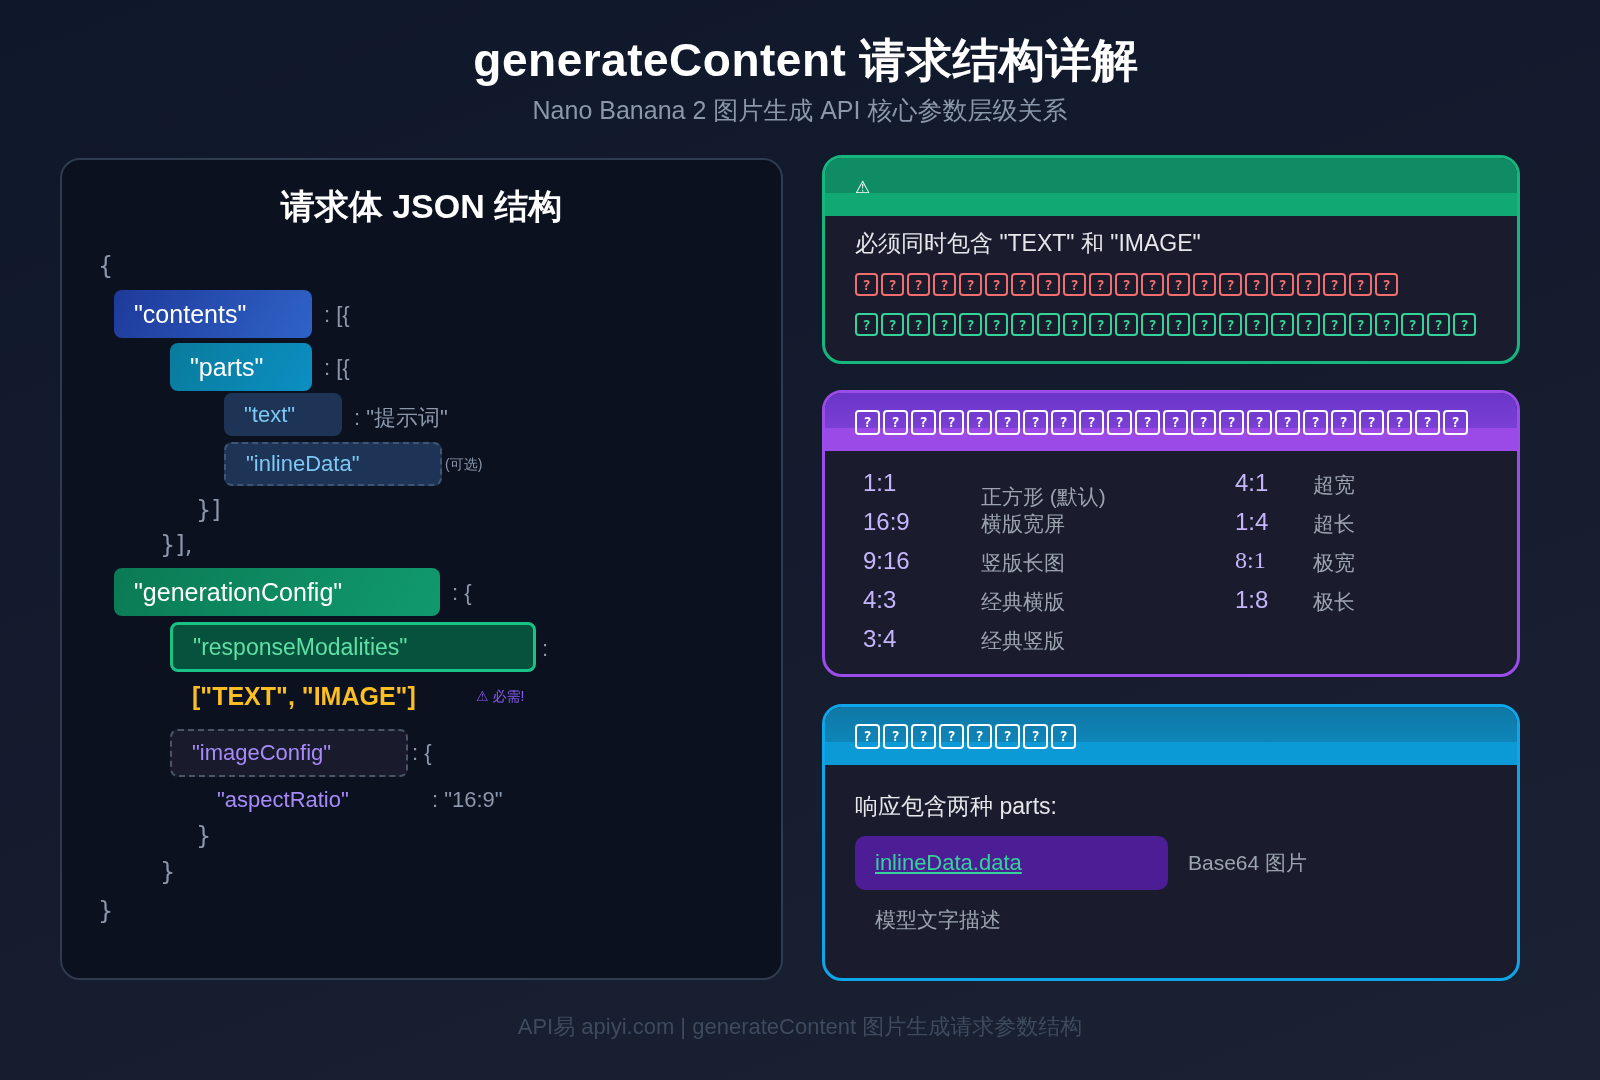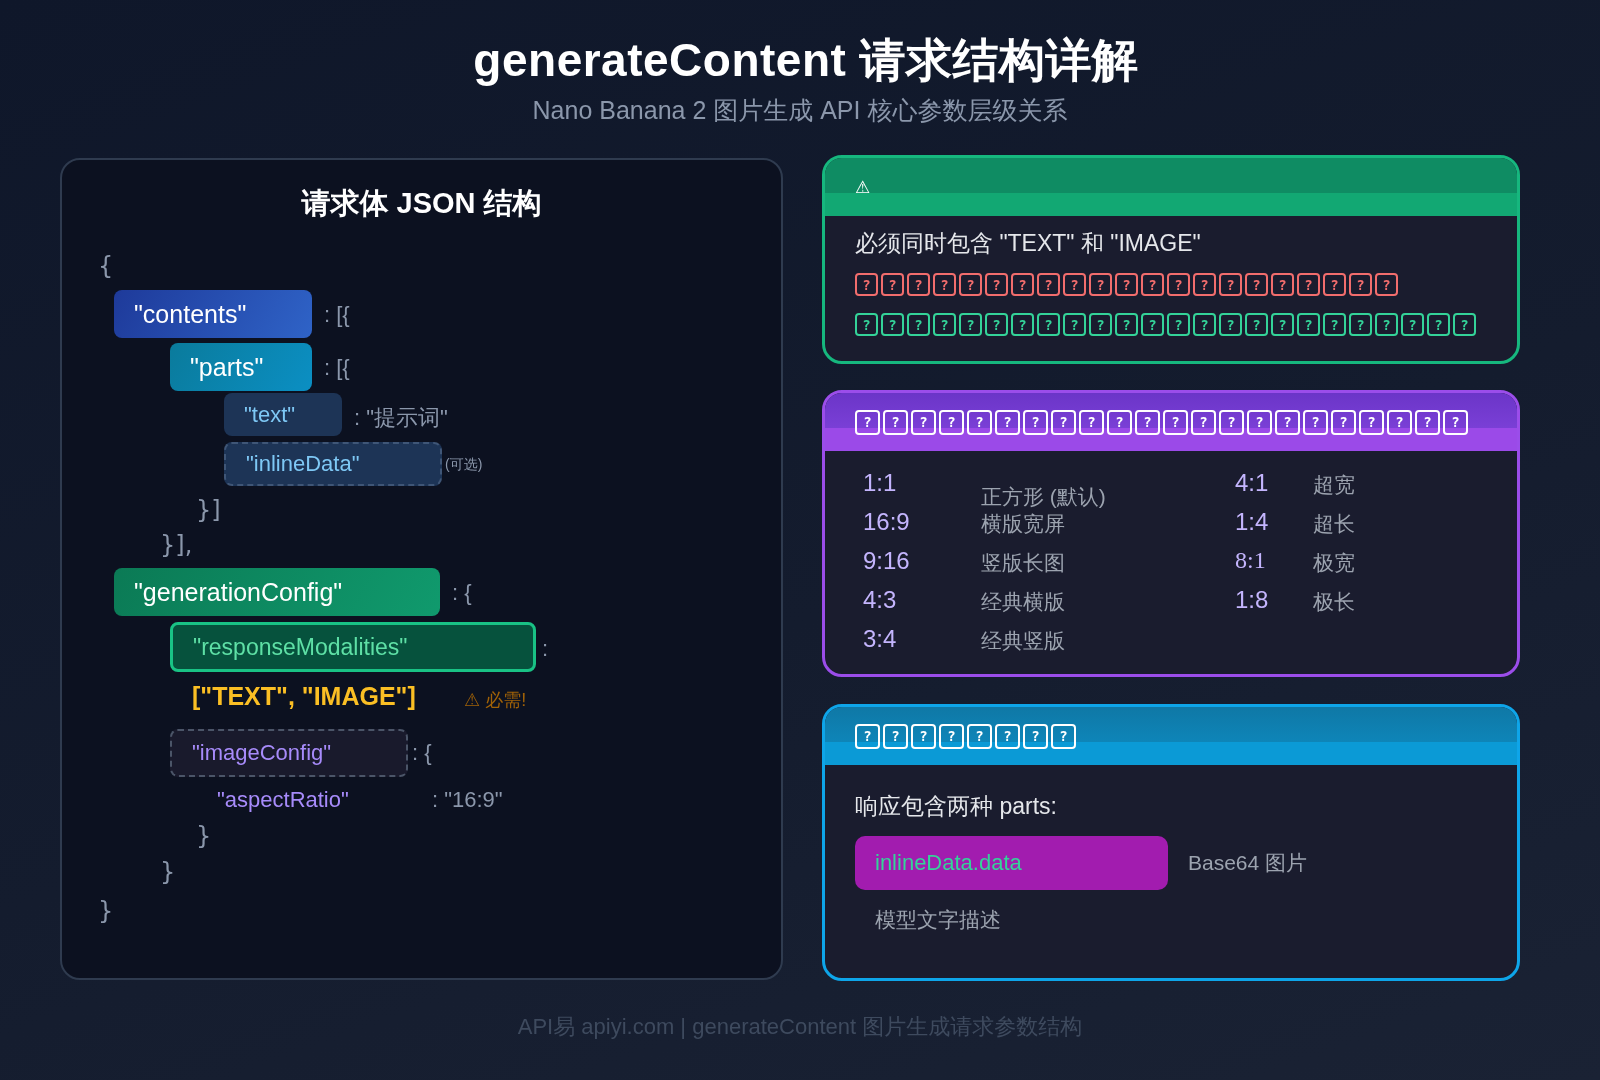--- a/index.html
+++ b/index.html
@@ -20,21 +20,21 @@
     position: absolute; top: 94px; left: 0; width: 1600px;
     text-align: center; font-size: 25px; color: #8b97ab;
   }
   
   .left-panel {
     position: absolute; left: 60px; top: 158px; width: 723px; height: 822px;
     background: #0c1120; border: 2px solid #2f3b4f; border-radius: 20px;
   }
   .left-panel .panel-title {
     position: absolute; top: 24px; left: 0; width: 100%;
-    text-align: center; font-size: 29px; font-weight: bold; color: #ffffff;
+    text-align: center; font-size: 34px; font-weight: bold; color: #ffffff;
   }
   .abs { position: absolute; }
   .brace { color: #8b97ab; font-size: 24px; font-family: "DejaVu Sans", sans-serif; }
   .punct { color: #8b97ab; font-size: 22px; }
   .key {
     position: absolute; border-radius: 8px; display: flex; align-items: center;
     padding-left: 20px; font-size: 25px;
   }
   .k-contents { left: 52px; top: 130px; width: 198px; height: 48px;
     background: linear-gradient(120deg, #1e3a9a, #2f63c7); color: #ffffff; }
@@ -44,21 +44,21 @@
     background: #1d3456; color: #7ec8f5; font-size: 22px; }
   .k-inline { left: 162px; top: 282px; width: 218px; height: 44px;
     background: #1d3456; color: #7ec8f5; font-size: 22px; border: 2px dashed #3f5677; }
   .k-gen { left: 52px; top: 408px; width: 326px; height: 48px;
     background: linear-gradient(120deg, #0b7a55, #109a6d); color: #ffffff; }
   .k-resp { left: 108px; top: 462px; width: 366px; height: 50px;
     background: #06523d; color: #5ee0a6; border: 3px solid #19c285; font-size: 23px; }
   .k-imgcfg { left: 108px; top: 569px; width: 238px; height: 48px;
     background: #191a2c; color: #a78bfa; border: 2px dashed #4b5568; font-size: 22px; }
   .req-arr { left: 130px; top: 522px; color: #fbbf24; font-size: 25px; font-weight: bold; }
-  .req-warn { left: 402px; top: 528px; color: #a16207; font-size: 18px; }
+  .req-warn { left: 414px; top: 528px; color: #8b5cf6; font-size: 14px; }
   .aspect { left: 155px; top: 627px; color: #a78bfa; font-size: 22px; }
   .aspect-val { left: 370px; top: 627px; color: #8b97ab; font-size: 22px; }
 
   
   .card {
     position: absolute; left: 822px; width: 698px; border-radius: 20px;
     background: #1a1c2e; overflow: hidden;
   }
   .card-head {
     height: 58px; display: flex; align-items: center; padding-left: 30px;
@@ -87,21 +87,21 @@
   .ratio-grid { position: relative; height: 210px; }
   .ratio { position: absolute; color: #c4b5fd; font-size: 24px; }
   .ratio-desc { position: absolute; color: #9ca3af; font-size: 21px; }
 
   .resp-label { font-size: 23px; color: #e5e7eb; margin: 14px 0 14px 0; }
   .part-row { display: flex; align-items: center; margin-bottom: 16px; }
   .part-pill {
     width: 313px; height: 54px; border-radius: 10px; display: flex; align-items: center;
     padding-left: 20px; font-size: 22px;
   }
-  .pill-green { background: #a21caf; color: #34d399; }
+  .pill-green { background: #4c1d95; color: #34d399; text-decoration: underline; }
   .pill-blue { background: #1e3a5f; color: #7ec8f5; }
   .part-desc { margin-left: 20px; font-size: 21px; color: #9ca3af; }
 
   .footer {
     position: absolute; top: 1012px; left: 0; width: 1600px; text-align: center;
     font-size: 22px; color: #3e4a5e;
   }
 </style>
 </head>
 <body>

